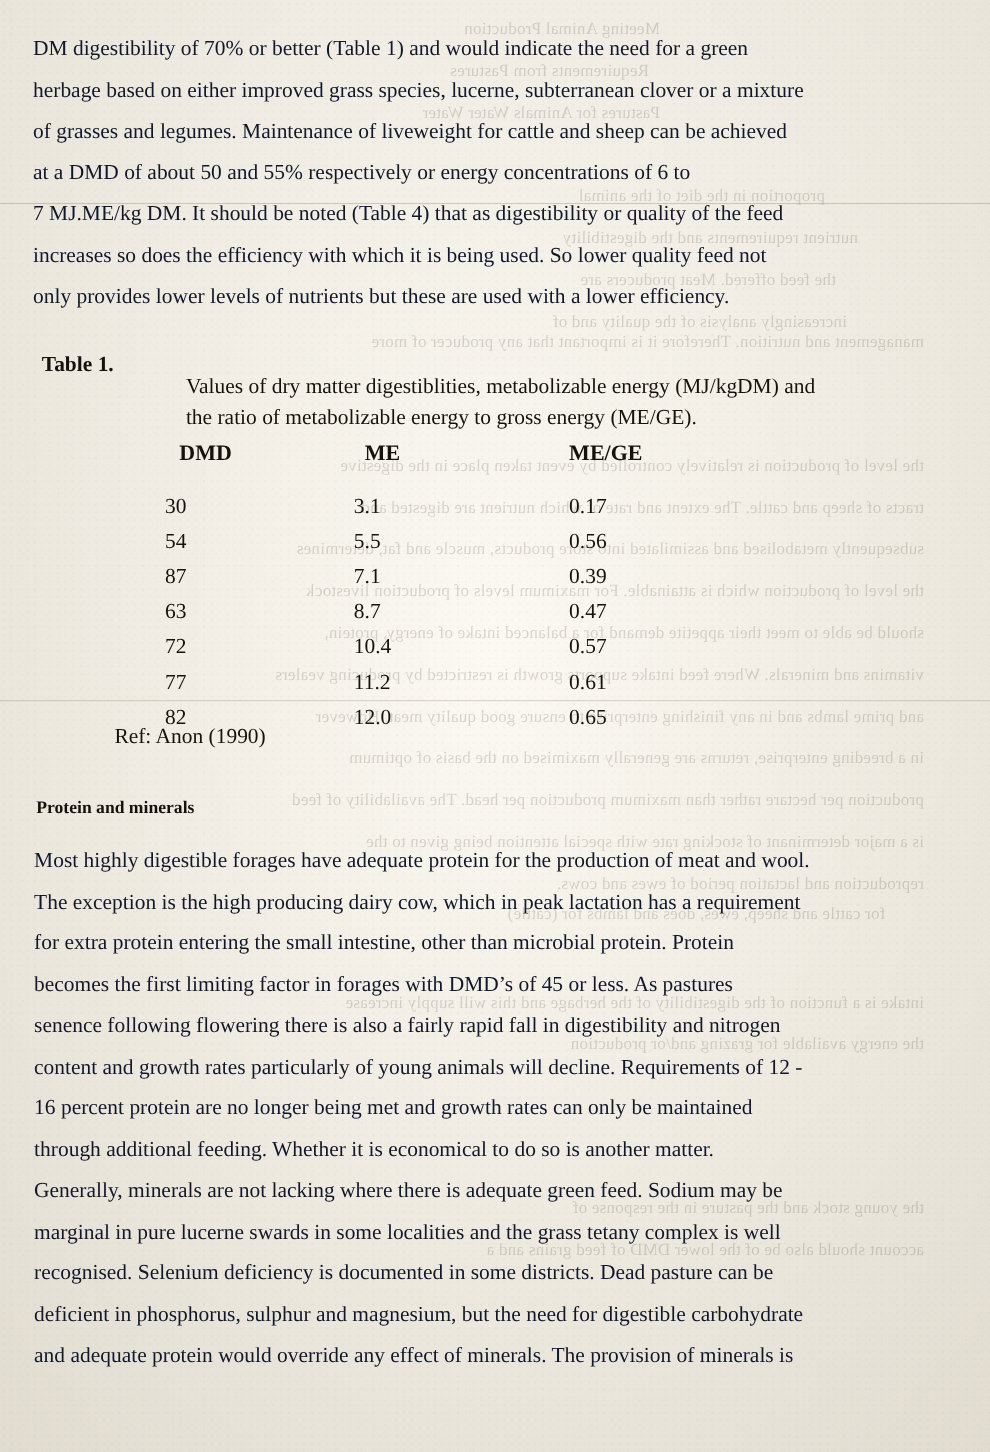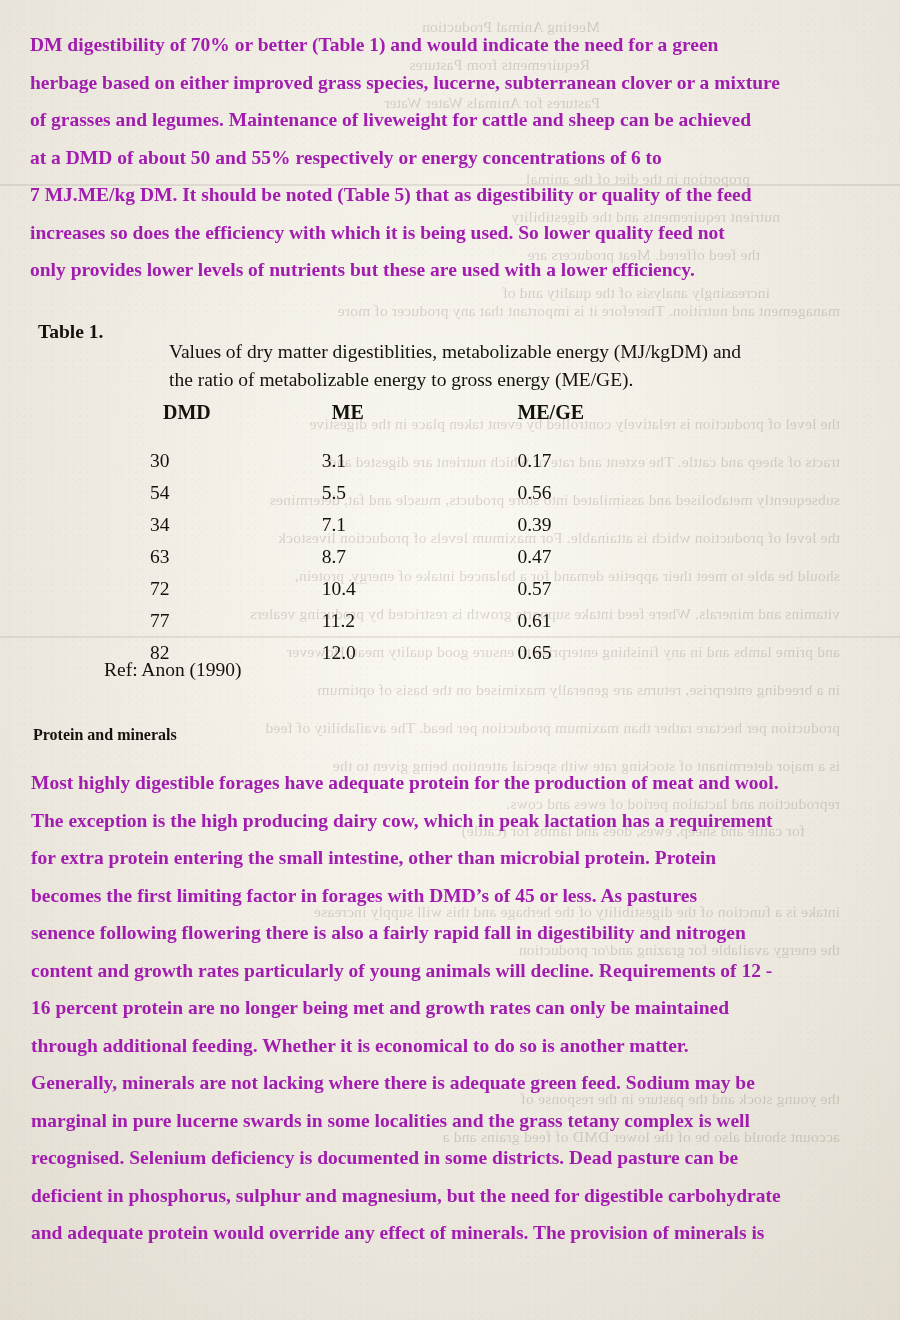--- a/index.html
+++ b/index.html
@@ -67,22 +67,21 @@
     width: 900px;
     height: 1320px;
   }
 
   .para {
     position: absolute;
     font-size: 19.5px;
     line-height: 37.5px;
     text-align: justify;
     text-justify: inter-word;
-    color: #a21caf;
-    font-weight: bold;
+    color: #0f172a;
   }
   .para .ln {
     display: block;
     white-space: nowrap;
   }
   .stretch {
     display: flex;
     justify-content: space-between;
   }
 
@@ -187,21 +186,21 @@
 
 <div class="grain"></div>
 
 <div class="content">
 
   <div class="para" style="left:30px; top:26px; width:845px;">
     <span class="ln stretch">DM digestibility of 70% or better (Table 1) and would indicate the need for a green</span>
     <span class="ln stretch">herbage based on either improved grass species, lucerne, subterranean clover or a mixture</span>
     <span class="ln stretch">of grasses and legumes.   Maintenance of liveweight for cattle and sheep can be achieved</span>
     <span class="ln stretch">at a DMD of about 50 and 55% respectively or energy concentrations of 6 to</span>
-    <span class="ln stretch">7 MJ.ME/kg DM.  It should be noted (Table 5) that as digestibility or quality of the feed</span>
+    <span class="ln stretch">7 MJ.ME/kg DM.  It should be noted (Table 4) that as digestibility or quality of the feed</span>
     <span class="ln stretch">increases so does the efficiency with which it is being used.   So lower quality feed not</span>
     <span class="ln">only provides lower levels of nutrients but these are used with a lower efficiency.</span>
   </div>
 
   <div class="table-caption">
     <span class="cap-label">Table 1.</span>
     <span class="cap-body">
       <span class="ln">Values of dry matter digestiblities, metabolizable energy (MJ/kgDM) and</span>
       <span class="ln">the ratio of metabolizable energy to gross energy (ME/GE).</span>
     </span>
@@ -220,21 +219,21 @@
           <td class="col-dmd">30</td>
           <td class="col-me">3.1</td>
           <td class="col-mege">0.17</td>
         </tr>
         <tr>
           <td class="col-dmd">54</td>
           <td class="col-me">5.5</td>
           <td class="col-mege">0.56</td>
         </tr>
         <tr>
-          <td class="col-dmd">34</td>
+          <td class="col-dmd">87</td>
           <td class="col-me">7.1</td>
           <td class="col-mege">0.39</td>
         </tr>
         <tr>
           <td class="col-dmd">63</td>
           <td class="col-me">8.7</td>
           <td class="col-mege">0.47</td>
         </tr>
         <tr>
           <td class="col-dmd">72</td>

